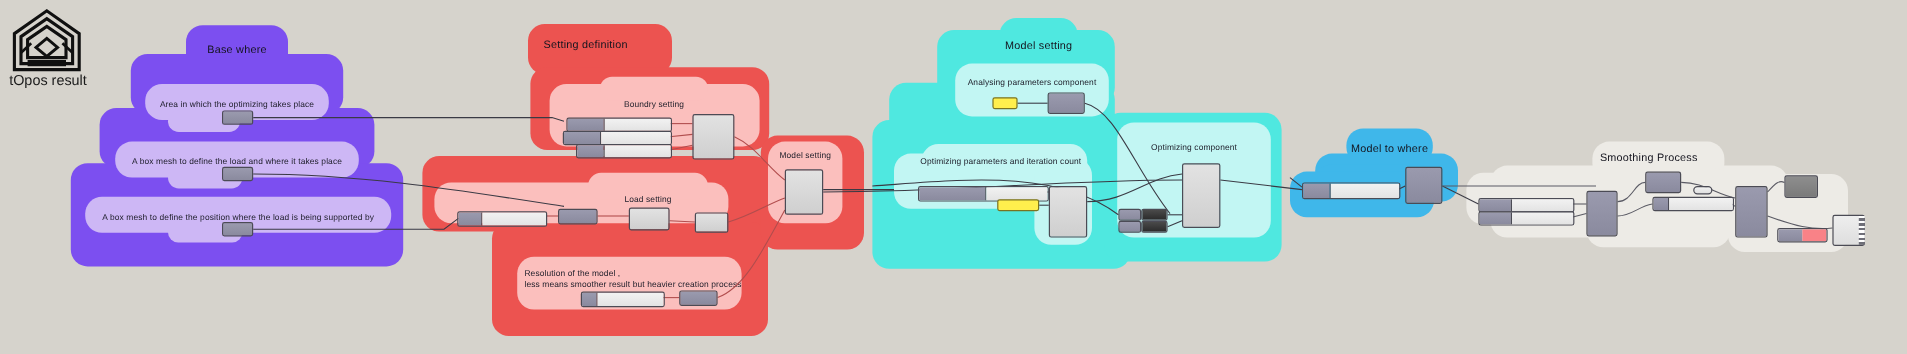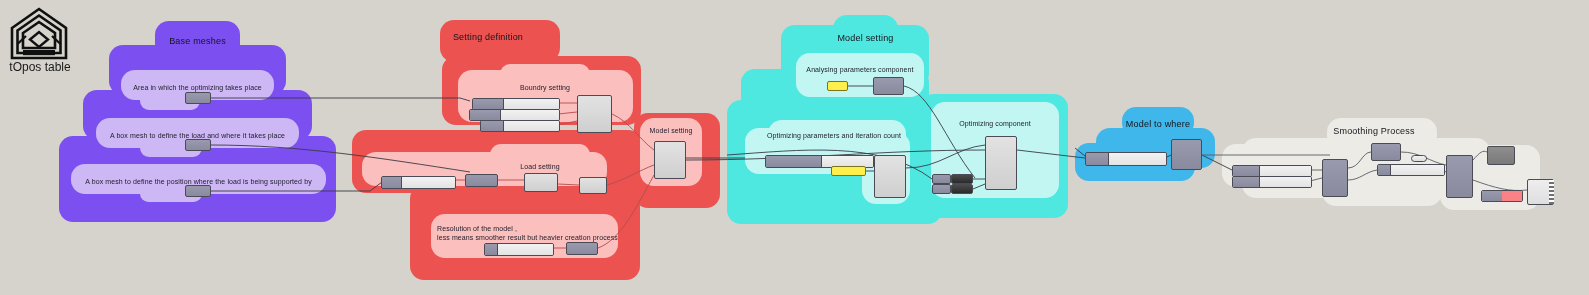--- a/index.html
+++ b/index.html
@@ -96,30 +96,30 @@
       <g fill="#101010">
         <rect x="15" y="44" width="32" height="2.4"></rect>
         <rect x="15" y="47.6" width="32" height="1.6"></rect>
       </g>
       <g fill="none" stroke="#101010" stroke-width="2.2">
         <path d="M9.5 38 L18 30"></path>
         <path d="M44 30 L52.5 38"></path>
       </g>
     </svg>
   </div>
-  <div id="logo-label">tOpos table</div>
+  <div id="logo-label">tOpos result</div>
 
   <div class="group">
 
     <div class="blob c-purple" style="left:155px;top:21px;width:85px;height:40px;"></div>
     <div class="blob c-purple" style="left:109px;top:45px;width:177px;height:50px;"></div>
     <div class="blob c-purple" style="left:83px;top:90px;width:229px;height:50px;"></div>
     <div class="blob c-purple" style="left:59px;top:136px;width:277px;height:86px;"></div>
 
-    <div class="gtitle" style="left:155px;top:36px;width:85px;">Base meshes</div>
+    <div class="gtitle" style="left:155px;top:36px;width:85px;">Base where</div>
 
     <div class="blob c-purple-in" style="left:121px;top:70px;width:153px;height:30px;"></div>
     <div class="blob c-purple-in" style="left:140px;top:92px;width:60px;height:18px;"></div>
     <div class="subtitle center" style="left:121px;top:83px;width:153px;">Area in which the optimizing takes place</div>
     <div class="node n-slate" style="left:185px;top:92px;width:26px;height:12px;"></div>
 
     <div class="blob c-purple-in" style="left:96px;top:118px;width:203px;height:30px;"></div>
     <div class="blob c-purple-in" style="left:140px;top:139px;width:62px;height:18px;"></div>
     <div class="subtitle center" style="left:96px;top:131px;width:203px;">A box mesh to define the load and where it takes place</div>
     <div class="node n-slate" style="left:185px;top:139px;width:26px;height:12px;"></div>

